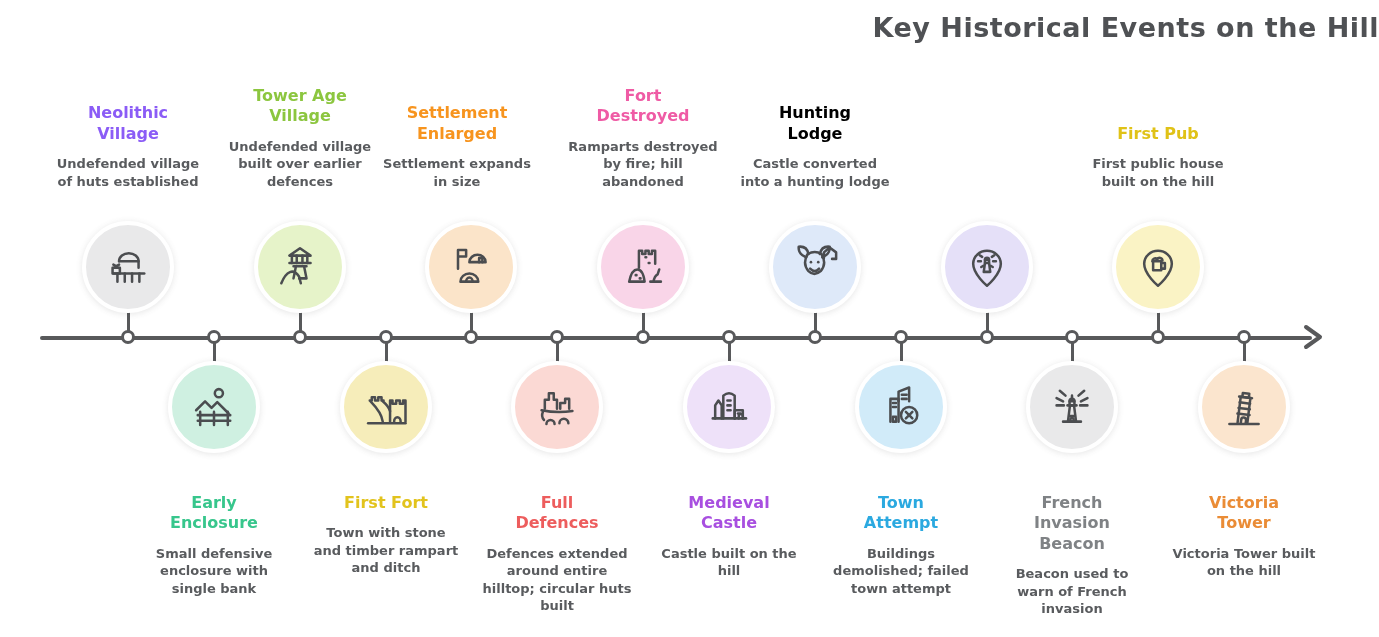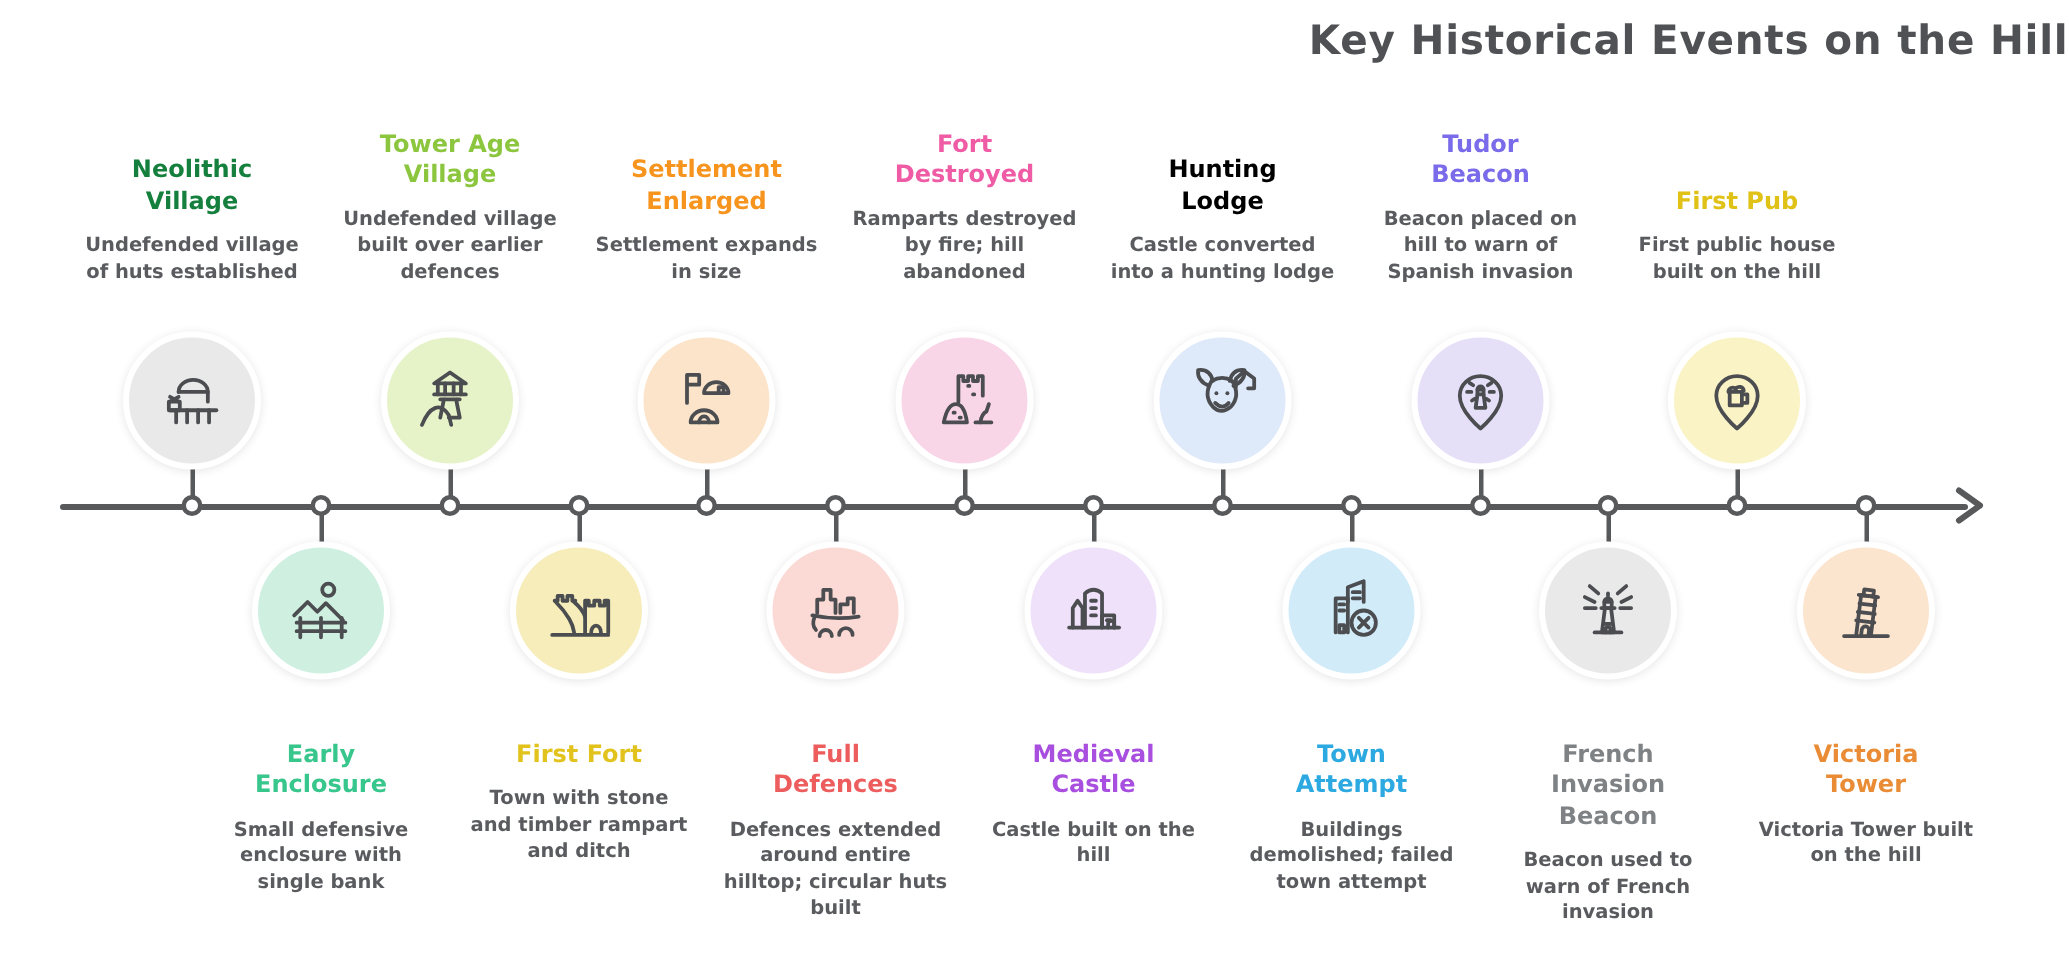--- a/index.html
+++ b/index.html
@@ -40,42 +40,38 @@
   .evt-desc  { font-size:13px; font-weight:bold; color:#595b5e; line-height:1.34; max-width:150px; margin:11px auto 0; }
 </style>
 </head>
 <body>
 
 <div id="canvas">
 
   <div class="page-title">Key Historical Events on the Hill</div>
 
   <div class="col-label top" style="left:40px">
-    <div class="evt-title" style="color: #15803d;">Neolithic Village</div>
+    <div class="evt-title" style="color: #8b5cf6;">Neolithic Village</div>
     <div class="evt-desc">Undefended village of huts established</div>
   </div>
   <div class="col-label top" style="left:212px">
     <div class="evt-title" style="color: rgb(140, 198, 63);">Tower Age Village</div>
     <div class="evt-desc">Undefended village built over earlier defences</div>
   </div>
-  <div class="col-label top" style="left:383px">
+  <div class="col-label top" style="left:369px">
     <div class="evt-title" style="color: rgb(247, 148, 30);">Settlement Enlarged</div>
     <div class="evt-desc">Settlement expands in size</div>
   </div>
   <div class="col-label top" style="left:555px">
     <div class="evt-title" style="color: rgb(239, 91, 165); text-align: center;">Fort Destroyed</div>
     <div class="evt-desc">Ramparts destroyed by fire; hill abandoned</div>
   </div>
   <div class="col-label top" style="left:727px">
     <div class="evt-title" style="color: #000000;">Hunting Lodge</div>
     <div class="evt-desc">Castle converted into a hunting lodge</div>
-  </div>
-  <div class="col-label top" style="left:899px">
-    <div class="evt-title" style="color: rgb(122, 107, 234);">Tudor Beacon</div>
-    <div class="evt-desc">Beacon placed on hill to warn of Spanish invasion</div>
   </div>
   <div class="col-label top" style="left:1070px">
     <div class="evt-title" style="color: rgb(224, 194, 23);">First Pub</div>
     <div class="evt-desc">First public house built on the hill</div>
   </div>
 
   <div class="evt-circle top" style="left: 82px; background-color: rgb(233, 233, 234);">
     <svg class="icon-svg" viewBox="0 0 64 64">
       <path d="M21 25 a12 10 0 0 1 24 0"></path>
         <path d="M21 25 h24 v8"></path>

